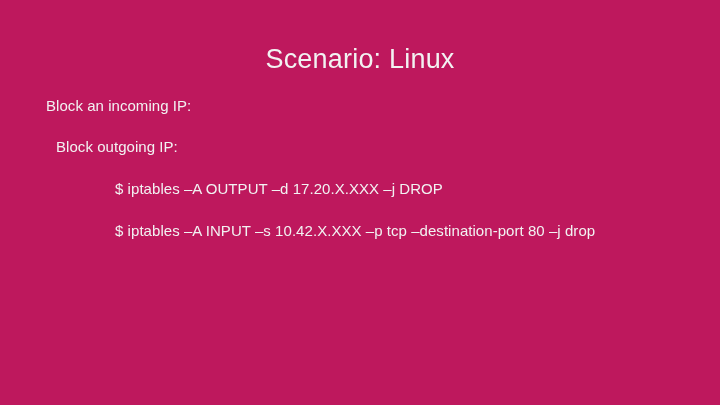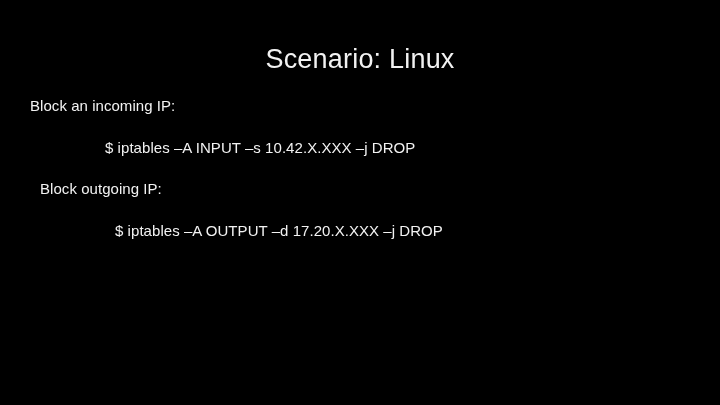--- a/index.html
+++ b/index.html
@@ -11,21 +11,21 @@
     width: 720px;
     height: 405px;
     background: #212121;
     font-family: "Liberation Sans", sans-serif;
     overflow: hidden;
   }
   .slide {
     position: relative;
     width: 720px;
     height: 405px;
-    background: #000000;
+    background: #be185d;
     box-sizing: border-box;
   }
   .slide-title {
     position: absolute;
     left: 0;
     top: 42px;
     width: 720px;
     text-align: center;
     color: #f2f2f2;
     font-size: 27px;
@@ -42,21 +42,21 @@
   }
   .item {
     position: relative;
     margin-bottom: 0;
   }
   .heading {
     color: #f2f2f2;
     font-size: 15px;
     font-weight: 400;
     line-height: 21px;
-    padding-left: 30px;
+    padding-left: 46px;
     letter-spacing: 0.05px;
     white-space: nowrap;
   }
   .command {
     color: #f2f2f2;
     font-size: 15px;
     font-weight: 400;
     line-height: 21px;
     padding-left: 105px;
     margin-top: 21px;
@@ -72,25 +72,25 @@
 <body>
 
 <div class="slide">
 
   <div class="slide-title">Scenario: Linux</div>
 
   <div class="body-block">
 
     <div class="item">
       <div class="heading">Block an incoming IP:</div>
-      <div class="command">$ iptables –A INPUT –s 10.42.X.XXX –j DROP</div>
     </div>
 
     <div class="item">
       <div class="heading">Block outgoing IP:</div>
       <div class="command">$ iptables –A OUTPUT –d 17.20.X.XXX –j DROP</div>
     </div>
 
     <div class="item">
+      <div class="command">$ iptables –A INPUT –s 10.42.X.XXX –p tcp –destination-port 80 –j drop</div>
     </div>
 
   </div>
 </div>
 
 </body></html>

